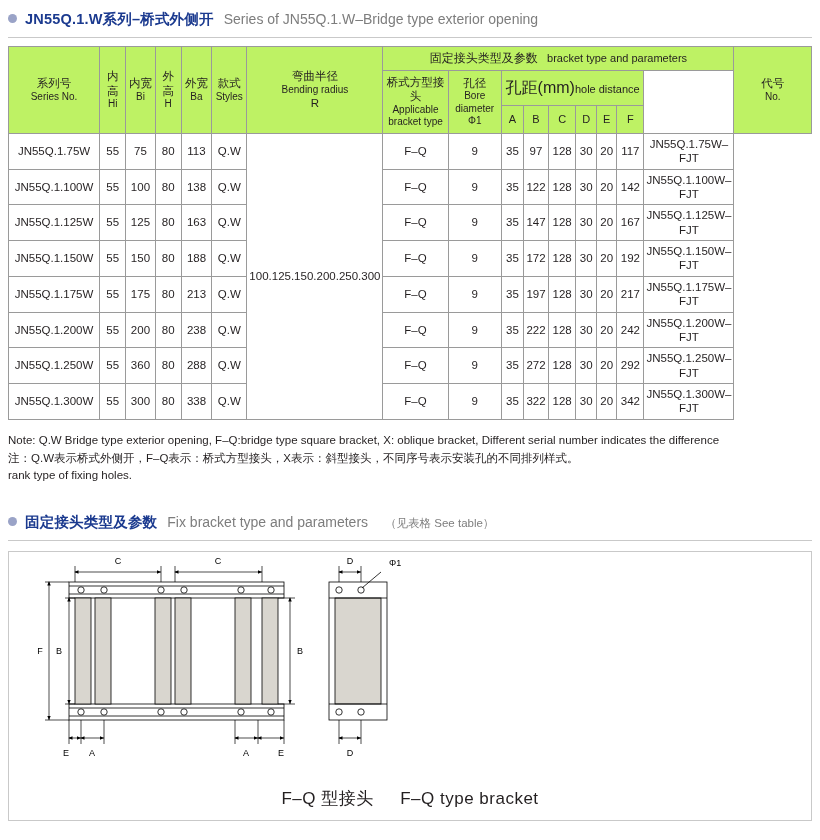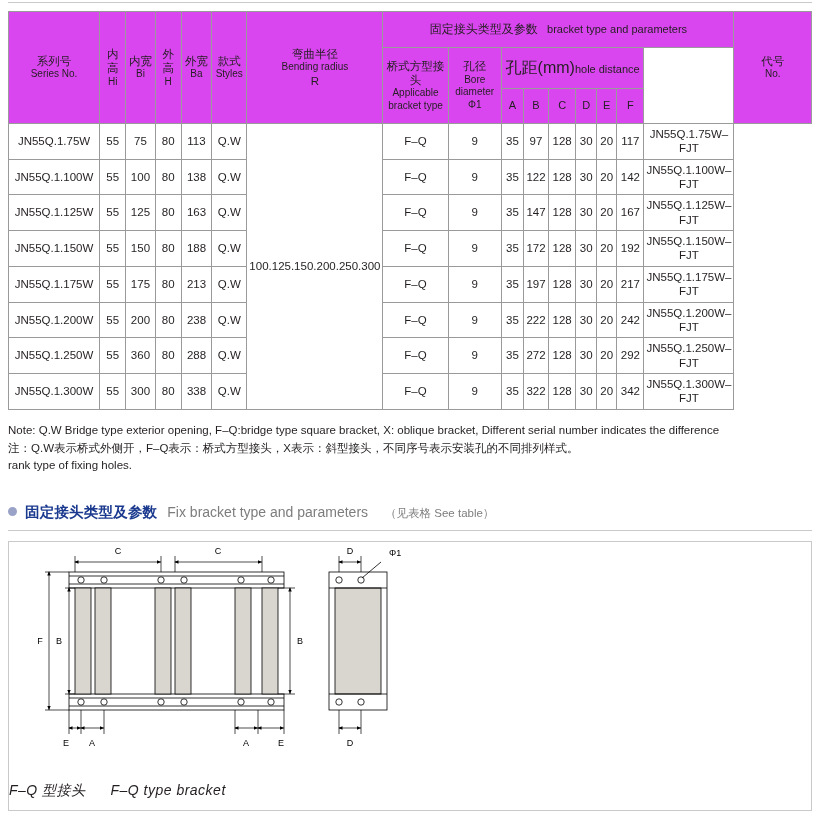--- a/index.html
+++ b/index.html
@@ -40,24 +40,24 @@
     font-size: 11.5px;
   }
   table.spec th, table.spec td {
     border: 1px solid #9a9a9a;
     text-align: center;
     vertical-align: middle;
     padding: 3px 2px;
     line-height: 1.25;
   }
   table.spec thead th {
-    background: #d946ef;
+    background: #bef264;
     font-weight: normal;
     font-size: 11px;
-    padding: 10px 2px;
+    padding: 4px 2px;
   }
   thead .cn { display: block; font-size: 11.5px; }
   thead .en { display: block; font-size: 10px; }
   table.spec tbody td { height: 31px; background: #ffffff; font-size: 11.5px; }
   td.name { text-align: center; }
   td.radius { font-size: 11px; line-height: 1.5; }
   td.code { font-size: 11.5px; }
 
   
   .notes {
@@ -71,29 +71,34 @@
   
   .drawing-box {
     margin: 10px 8px 0 8px;
     width: 804px; height: 270px;
     border: 1px solid #c9c9c9;
     position: relative;
     background: #ffffff;
   }
   .drawing-caption {
     position: absolute; left: 0; right: 0; bottom: 10px;
-    font-size: 14px; letter-spacing: .5px; font-style: italic;
+    text-align: center; font-size: 17px; letter-spacing: .5px;
   }
   .drawing-caption .sp { display: inline-block; width: 16px; }
 </style>
 </head>
 <body>
 
 <div class="page">
 
+  <div class="sec-head">
+    <span class="bullet"></span>
+    <span class="sec-title-cn">JN55Q.1.W系列–桥式外侧开</span>
+    <span class="sec-title-en">Series of JN55Q.1.W–Bridge type exterior opening</span>
+  </div>
   <hr class="rule">
 
   <table class="spec">
     <thead>
       <tr>
         <th rowspan="3" style="width:98px">
           <span class="cn">系列号</span>
           <span class="en">Series No.</span>
         </th>
         <th rowspan="3" style="width:34px">

